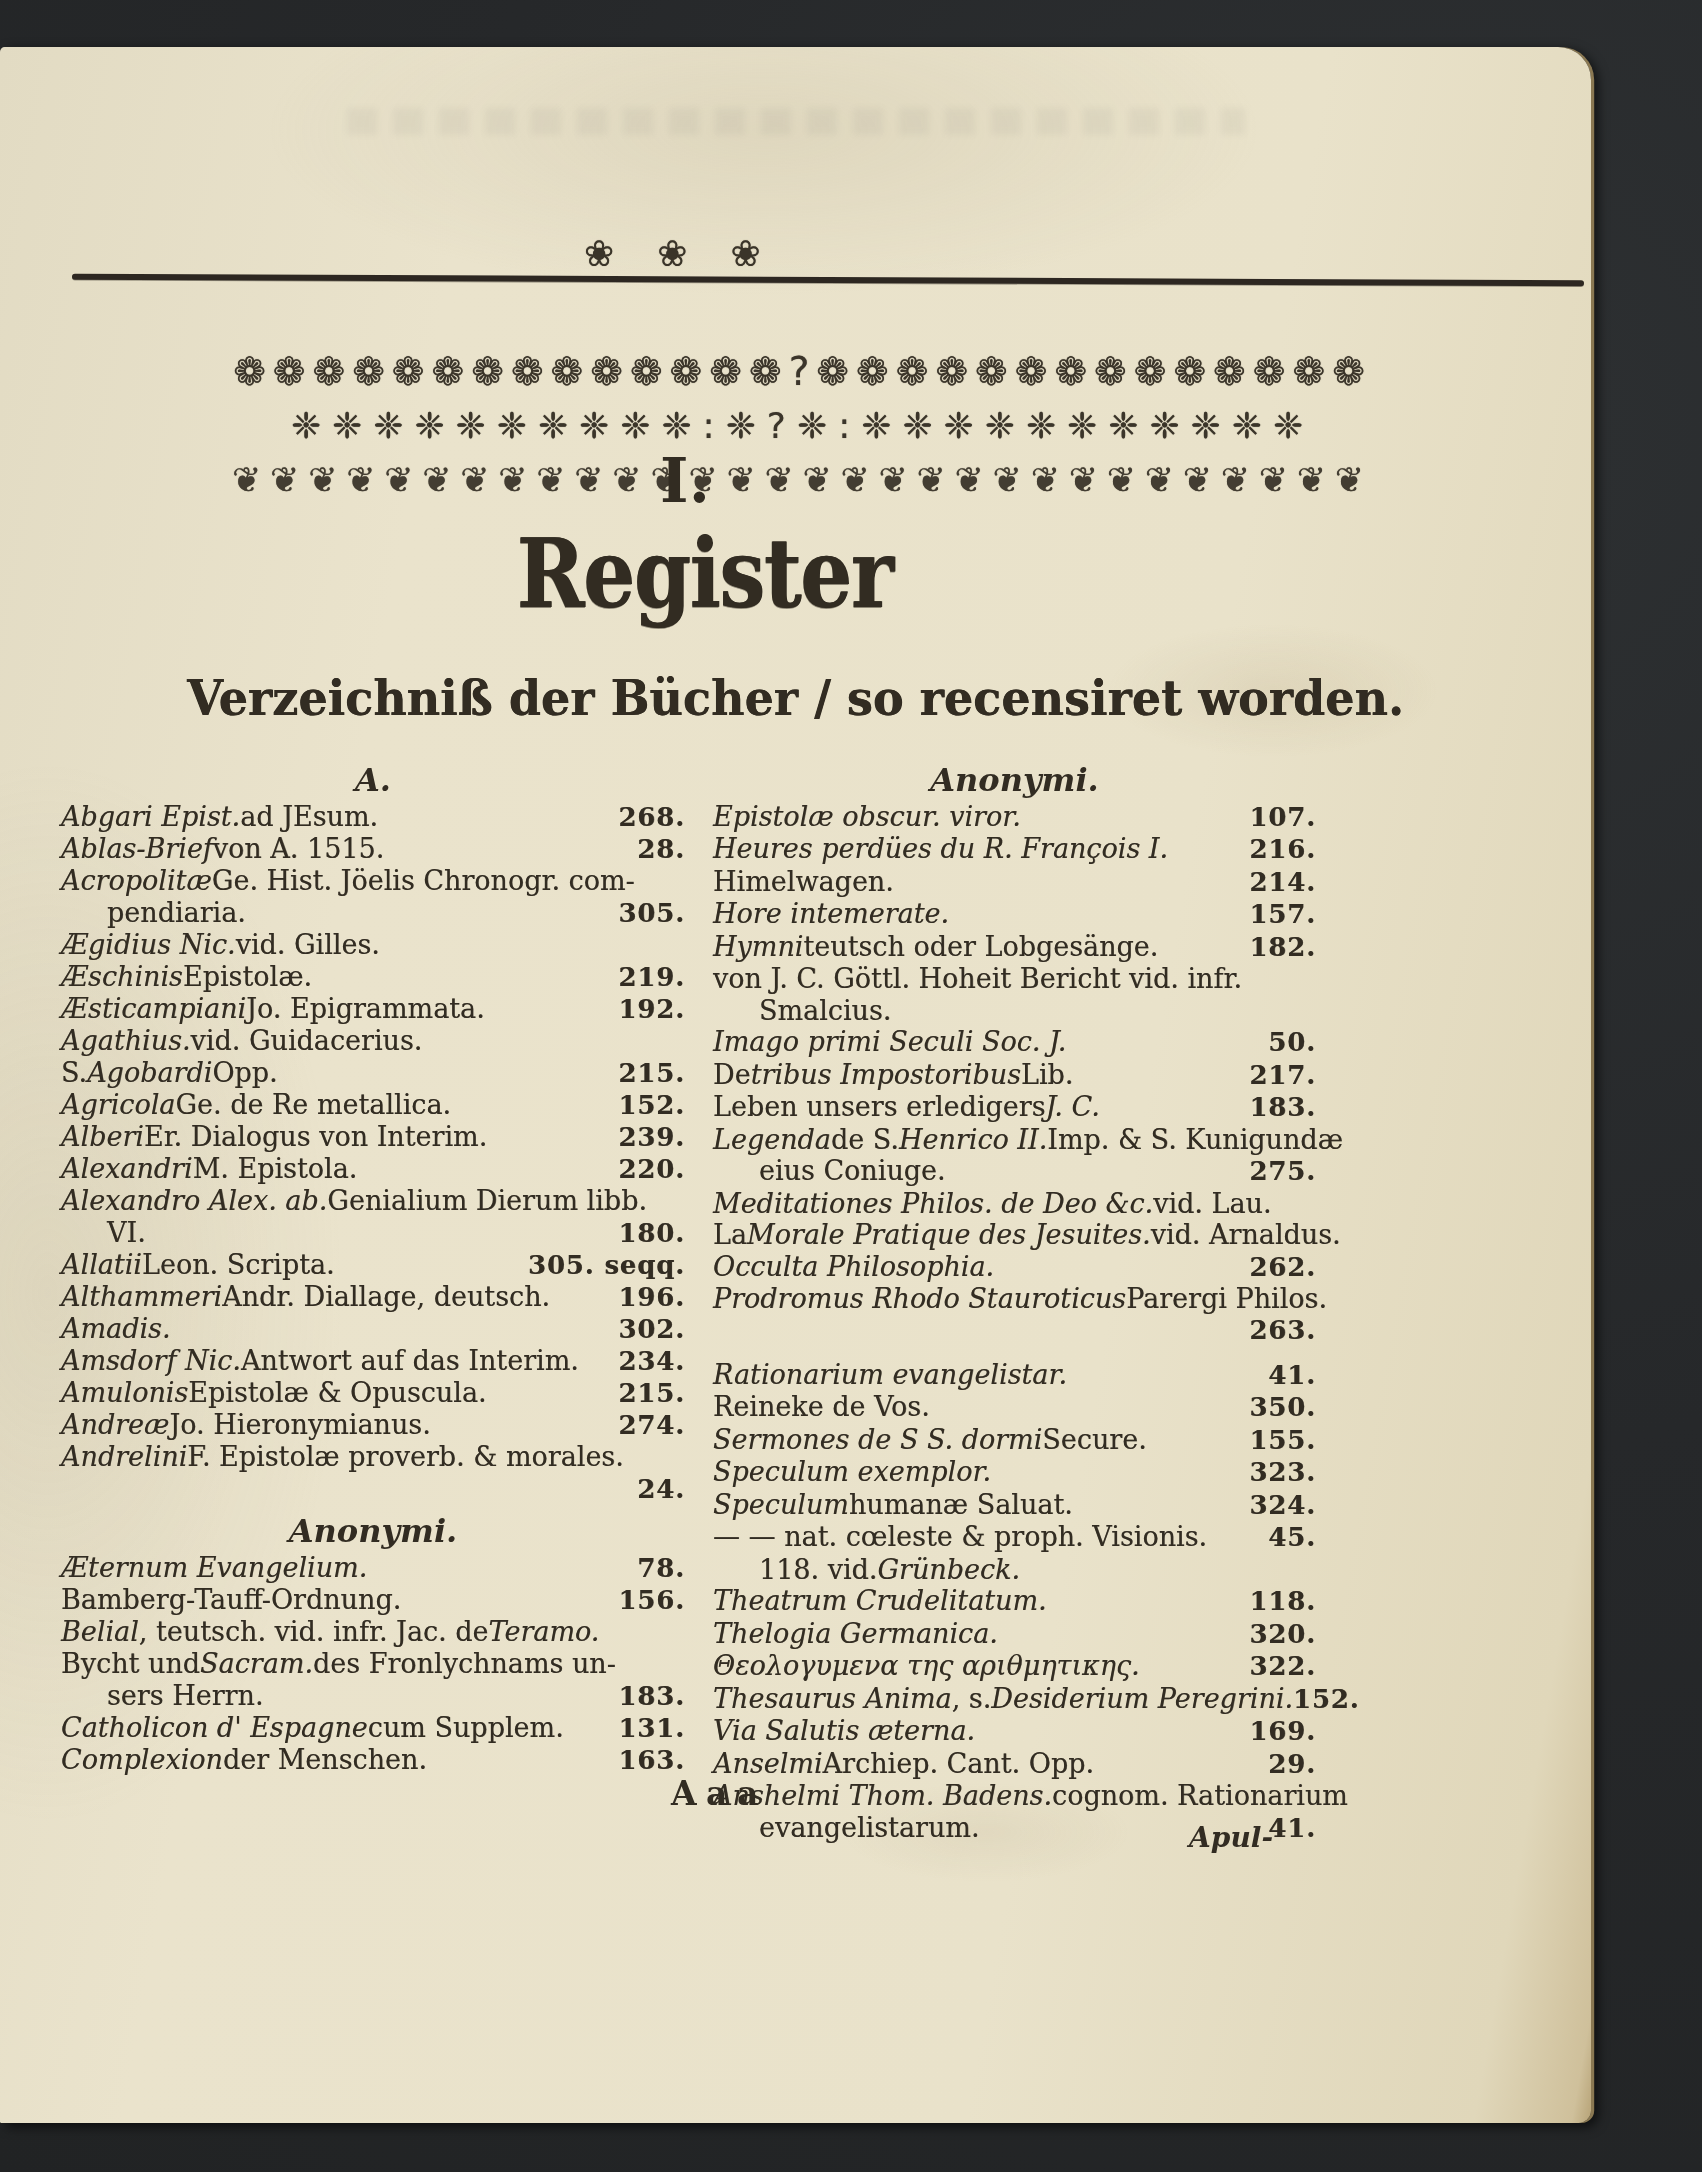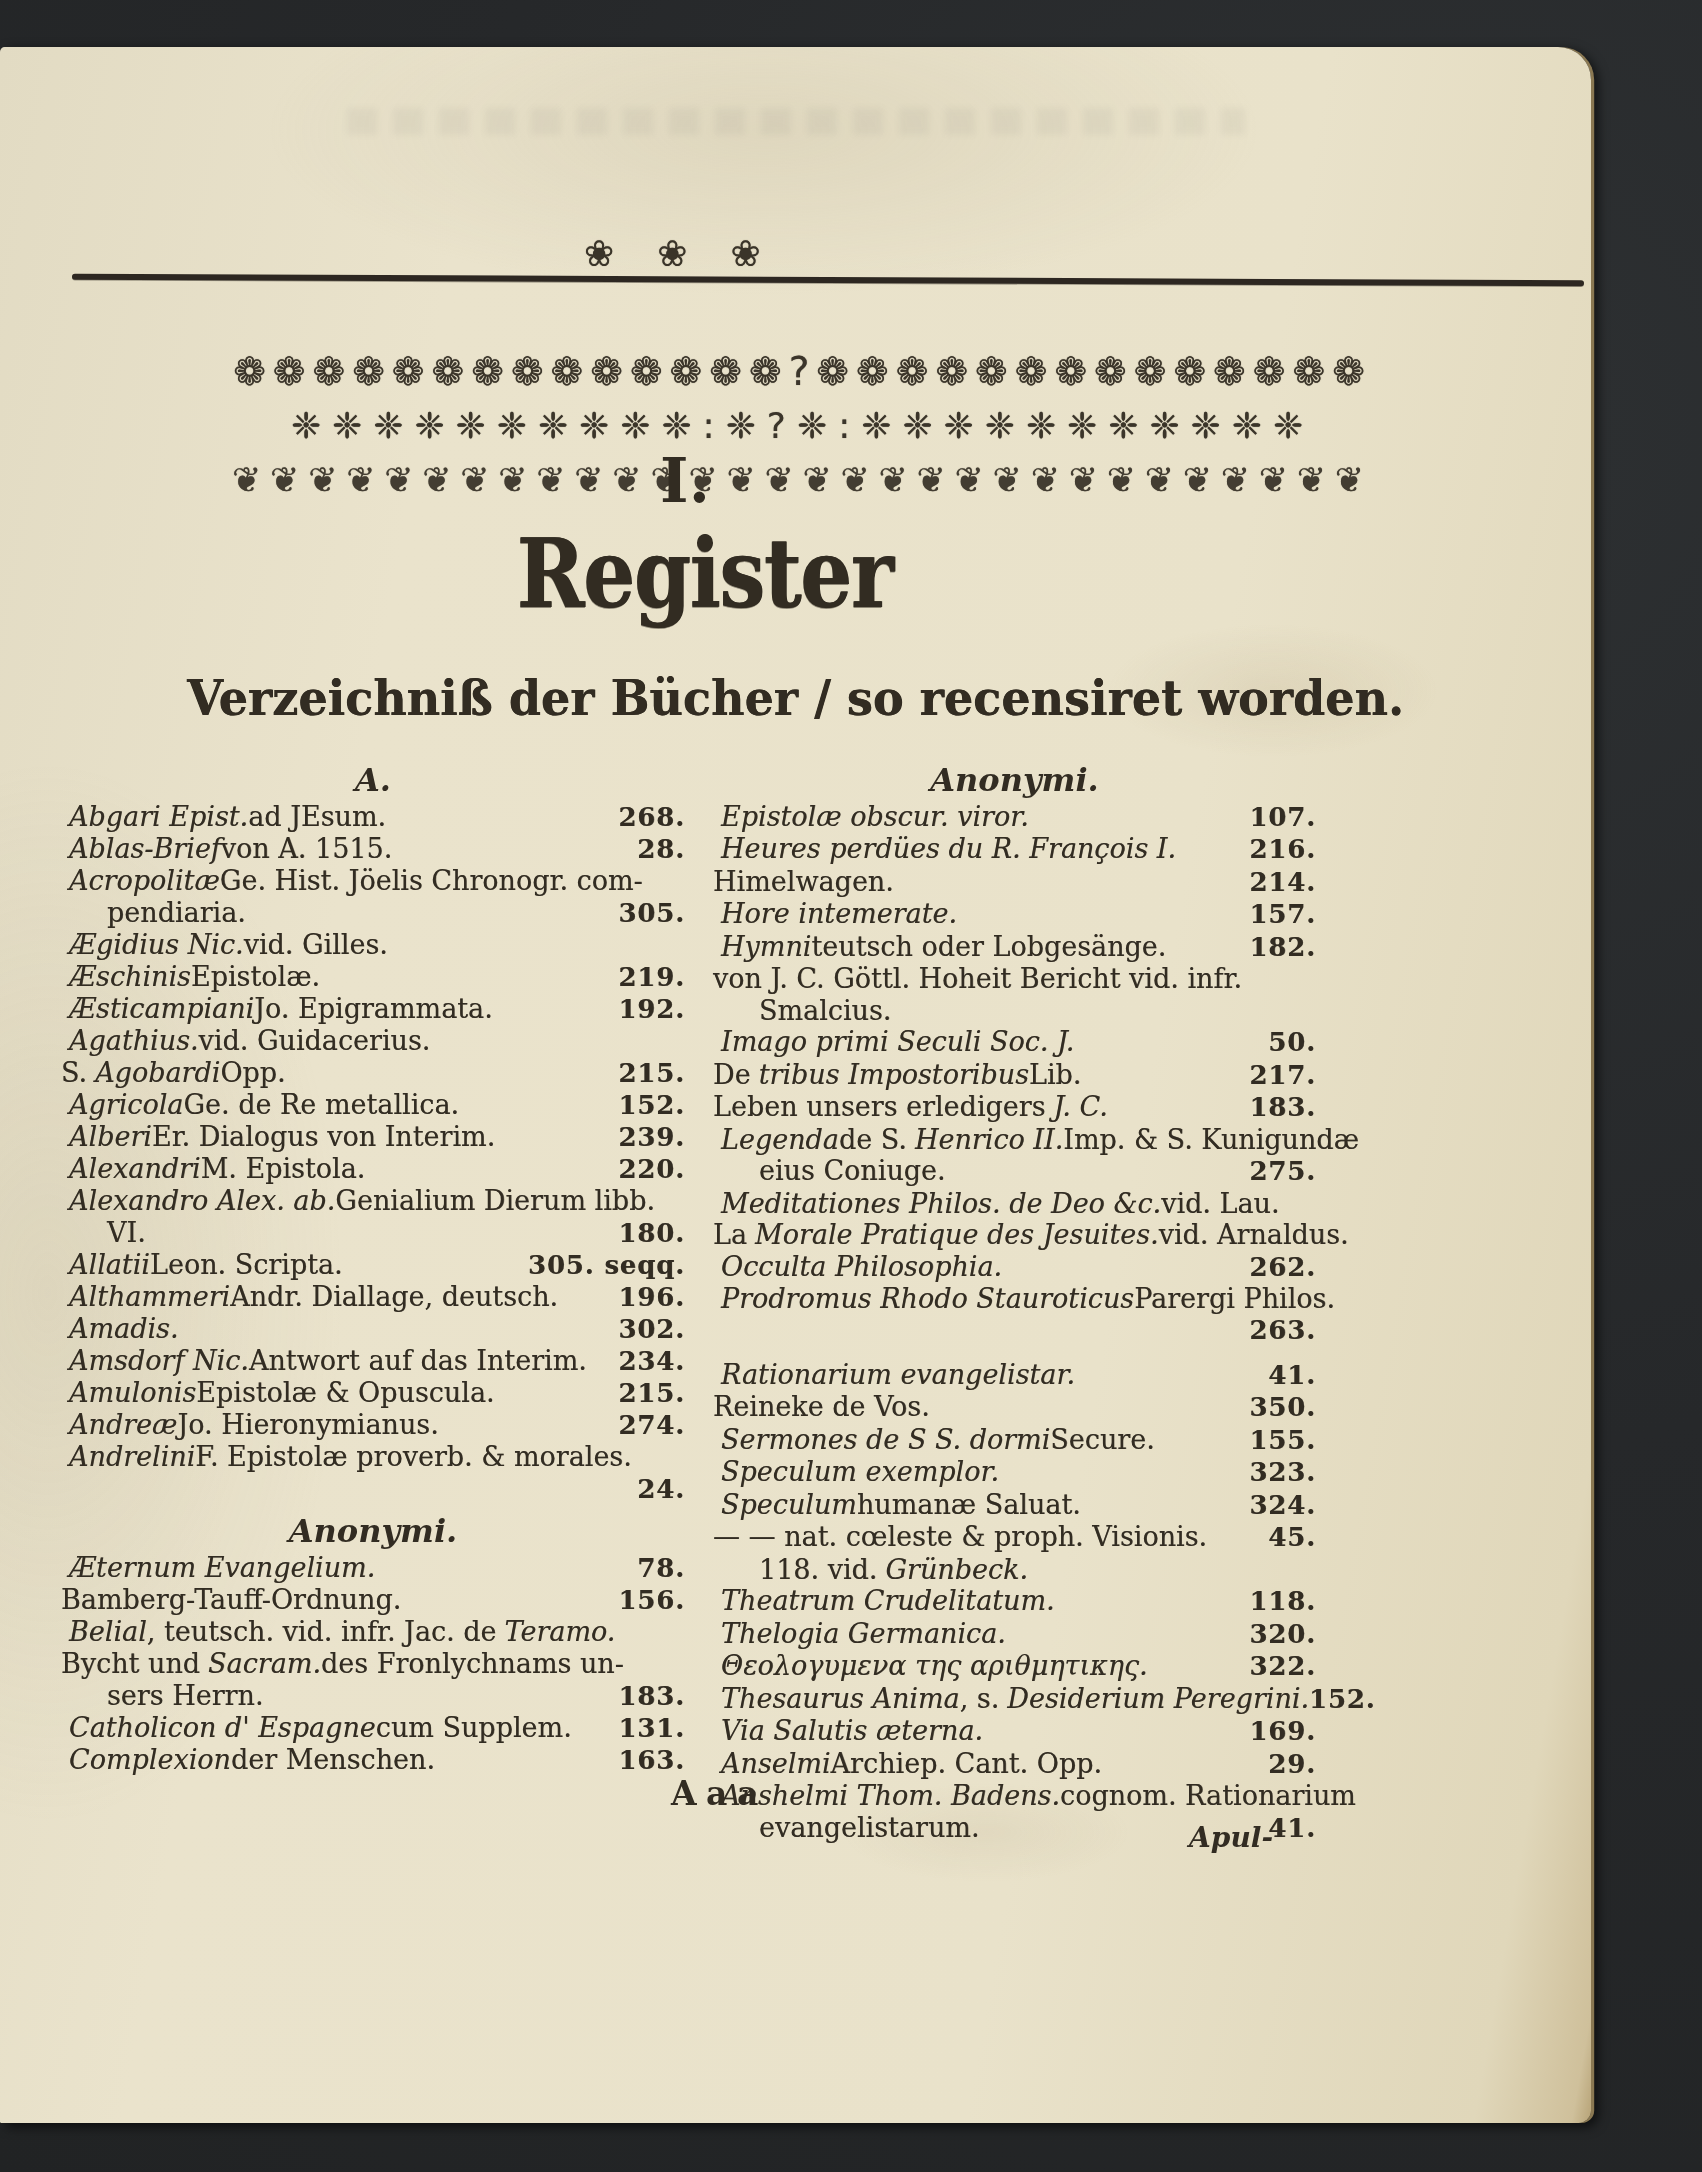--- a/index.html
+++ b/index.html
@@ -40,21 +40,21 @@
   .col-left{left:61px;width:624px;}
   .col-right{left:713px;width:603px;}
   .col-header{text-align:center;font-style:italic;font-size:32px;font-weight:bold;
     line-height:38px;margin-bottom:1.6px;}
   .mid-header{margin-top:7.9px;margin-bottom:1.6px;}
   .row{display:flex;align-items:baseline;line-height:32px;white-space:nowrap;
     text-shadow:0.3px 0 0 rgba(50,44,34,.55);}
   .col-right .row{line-height:31.5px;}
   .row.indent{padding-left:46px;}
   .row.gap{margin-top:12.6px;}
-  .it{font-style:italic;margin-left:8px;}
+  .it{font-style:italic;}
   .num{margin-left:auto;font-size:26px;font-weight:bold;letter-spacing:0.8px;}
   .signature{position:absolute;left:671px;top:1727px;font-size:33px;font-weight:bold;
     letter-spacing:9.5px;}
   .catchword{position:absolute;left:1062px;top:1774px;width:211px;text-align:right;
     font-size:28px;font-style:italic;font-weight:bold;}
 </style>
 </head>
 <body>
 
 <div id="canvas">

